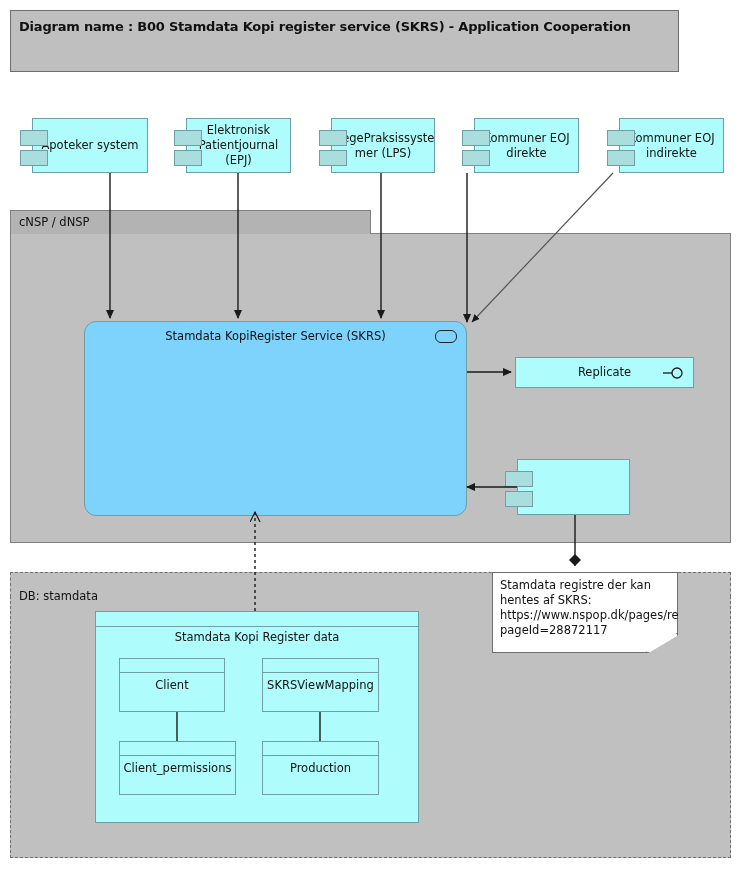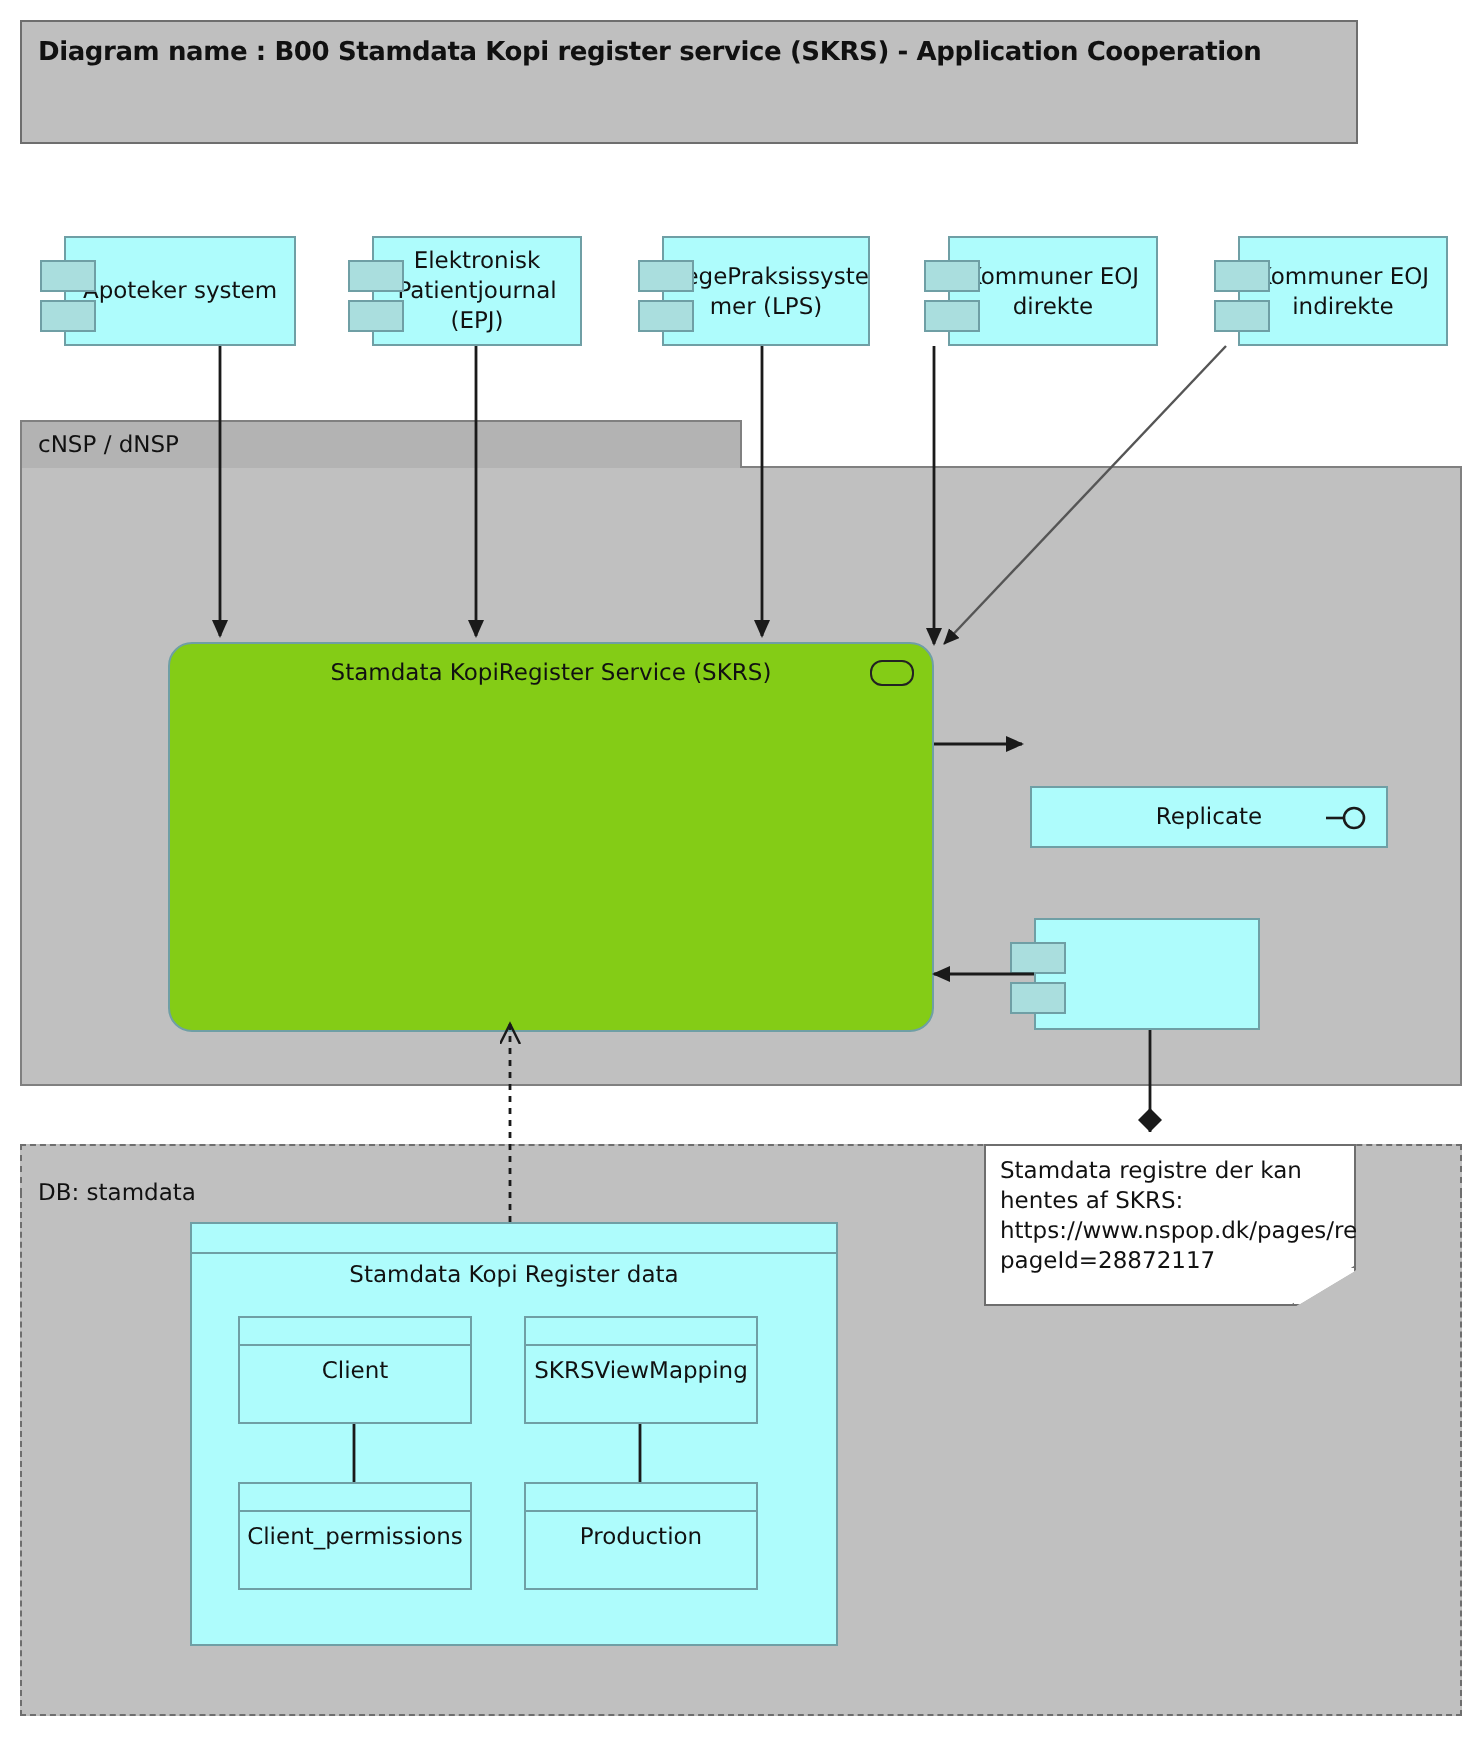--- a/index.html
+++ b/index.html
@@ -38,30 +38,30 @@
   .component .tab{
     position:absolute;left:-13px;width:26px;height:14px;
     background:#aadede;border:1px solid #6f9fa5;
   }
   .component .tab.t1{top:11px;}
   .component .tab.t2{top:31px;}
 
   
   #skrs{
     left:84px;top:321px;width:383px;height:195px;
-    background:#84cc16;border:1px solid #6f9fa5;border-radius:12px;
+    background:#7dd3fc;border:1px solid #6f9fa5;border-radius:12px;
   }
   #skrs .label{position:absolute;left:0;top:7px;width:100%;text-align:center;}
   .svc-icon{position:absolute;right:9px;top:8px;width:20px;height:11px;
             border:1.4px solid #222;border-radius:6px;background:transparent;}
 
   
   #replicate{
     left:515px;top:357px;width:179px;height:31px;
-    background:#aefcfc;border:1px solid #6f9fa5;margin-top:36px;
+    background:#aefcfc;border:1px solid #6f9fa5;
   }
   #replicate .label{position:absolute;left:0;top:7px;width:100%;text-align:center;}
   .lolli{position:absolute;right:8px;top:8px;width:22px;height:14px;}
 
   
   #kopi-data{
     left:95px;top:611px;width:324px;height:212px;
     background:#aefcfc;border:1px solid #6f9fa5;
   }
   #kopi-data .hdr{position:absolute;left:0;top:0;width:100%;height:14px;
@@ -159,21 +159,21 @@
 <div class="abs" id="note">
   <span>Stamdata registre der kan hentes af SKRS: https://www.nspop.dk/pages/releaseview.action?pageId=28872117</span>
   <span class="fold"></span>
 </div>
 
 <div class="abs" id="kopi-data">
   <span class="hdr"></span>
   <span class="title">Stamdata Kopi Register data</span>
 </div>
 
-<div class="abs dataobj" style="left:119px;top:658px;width:117px;height:54px;">
+<div class="abs dataobj" style="left:119px;top:658px;width:106px;height:54px;">
   <span class="bar"></span>
   <span class="nm">Client</span>
 </div>
 
 <div class="abs dataobj" style="left:262px;top:658px;width:117px;height:54px;">
   <span class="bar"></span>
   <span class="nm">SKRSViewMapping</span>
 </div>
 
 <div class="abs dataobj" style="left:119px;top:741px;width:117px;height:54px;">

